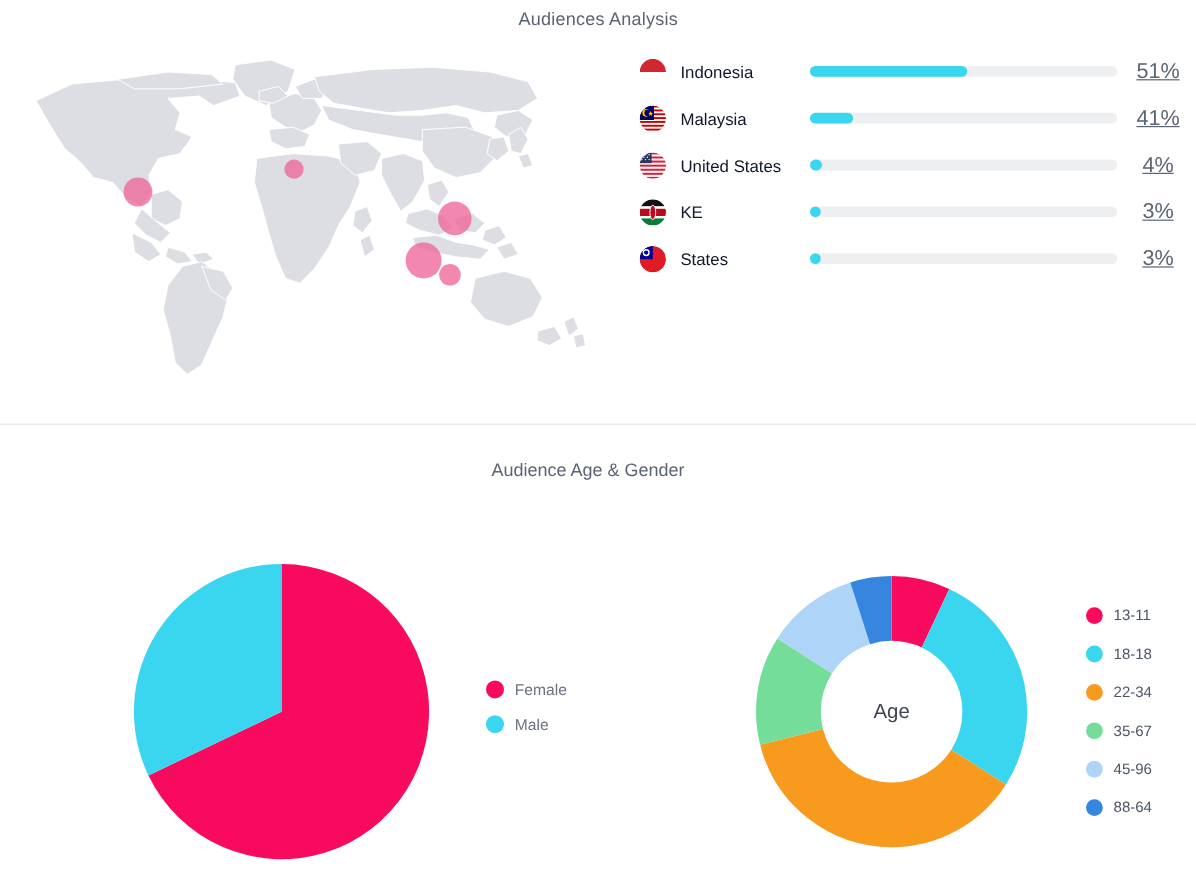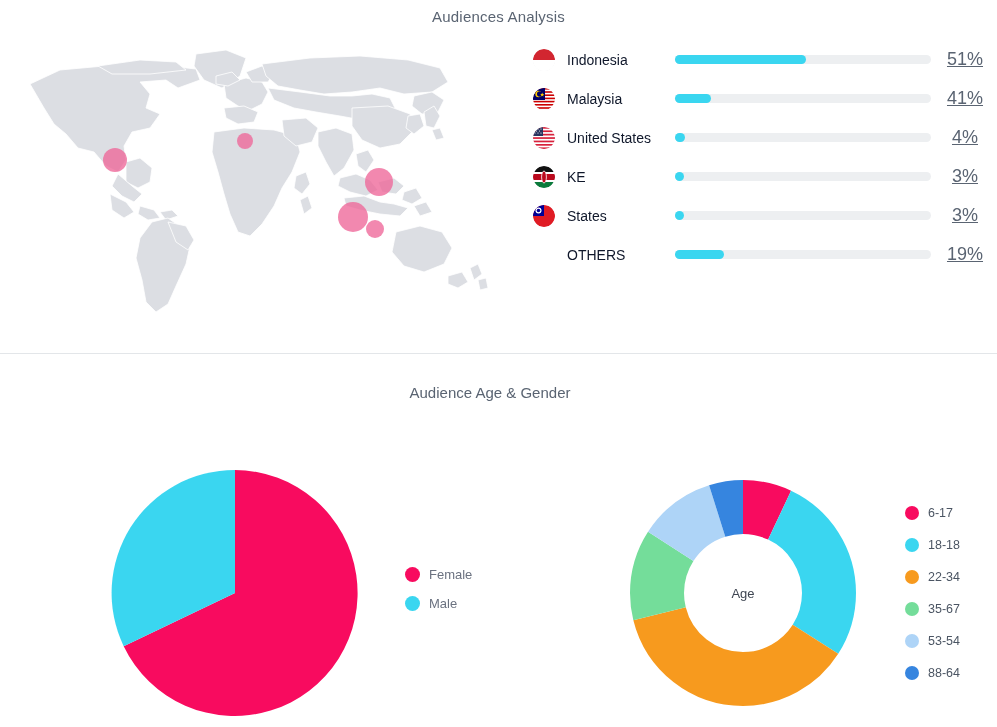--- a/index.html
+++ b/index.html
@@ -64,21 +64,21 @@
   .gender-legend { position: absolute; left: 405px; top: 560px; }
   .lg-row { display: flex; align-items: center; height: 29px; }
   .lg-dot { width: 15px; height: 15px; border-radius: 50%; margin-right: 9px; flex: 0 0 15px; }
   .lg-label { font-size: 13px; color: #6b7280; }
 
   .donut-wrap { position: absolute; left: 618px; top: 468px; width: 250px; height: 250px; }
   .donut-wrap svg { display: block; }
   .donut-center {
     position: absolute; left: 0; top: 0; width: 250px; height: 250px;
     display: flex; align-items: center; justify-content: center;
-    font-size: 13px; color: #3f4652; pointer-events: none;
+    font-size: 17px; color: #3f4652; pointer-events: none;
   }
 
   .age-legend { position: absolute; left: 905px; top: 497px; }
   .ag-row { display: flex; align-items: center; height: 32px; }
   .ag-dot { width: 14px; height: 14px; border-radius: 50%; margin-right: 9px; flex: 0 0 14px; }
   .ag-label { font-size: 12.5px; color: #4b5563; }
 </style>
 </head>
 <body>
 
@@ -283,28 +283,20 @@
             </svg>
         </span>
         <span class="c-name">States</span>
         <span class="c-bar-track">
           <span class="c-bar-fill" style="width:3%"></span>
         </span>
         <span class="c-pct">3%</span>
       </div>
 
 
-      <div class="c-row">
-        <span class="c-flag" style="background:transparent"></span>
-        <span class="c-name">OTHERS</span>
-        <span class="c-bar-track">
-          <span class="c-bar-fill" style="width:19%"></span>
-        </span>
-        <span class="c-pct">19%</span>
-      </div>
 
     </div>
   </div>
 
   <div class="divider"></div>
 
   <div class="sec2">
     <div class="sec2-title">Audience Age &amp; Gender</div>
   </div>
 
@@ -340,37 +332,37 @@
         <circle cx="125" cy="125" r="86" stroke="#aed4f7" stroke-dasharray="59.4 480.9" stroke-dashoffset="-453.8"></circle>
         <circle cx="125" cy="125" r="86" stroke="#3685df" stroke-dasharray="27.0 513.3" stroke-dashoffset="-513.2"></circle>
       </g>
     </svg>
     <div class="donut-center">Age</div>
   </div>
 
   <div class="age-legend">
     <div class="ag-row">
       <span class="ag-dot" style="background:#f80b5f"></span>
-      <span class="ag-label">6-17</span>
+      <span class="ag-label">13-11</span>
     </div>
     <div class="ag-row">
       <span class="ag-dot" style="background:#3ad6f0"></span>
       <span class="ag-label">18-18</span>
     </div>
     <div class="ag-row">
       <span class="ag-dot" style="background:#f79a1e"></span>
       <span class="ag-label">22-34</span>
     </div>
     <div class="ag-row">
       <span class="ag-dot" style="background:#74dd9a"></span>
       <span class="ag-label">35-67</span>
     </div>
     <div class="ag-row">
       <span class="ag-dot" style="background:#aed4f7"></span>
-      <span class="ag-label">53-54</span>
+      <span class="ag-label">45-96</span>
     </div>
     <div class="ag-row">
       <span class="ag-dot" style="background:#3685df"></span>
       <span class="ag-label">88-64</span>
     </div>
   </div>
 
 </div>
 
 </body></html>

